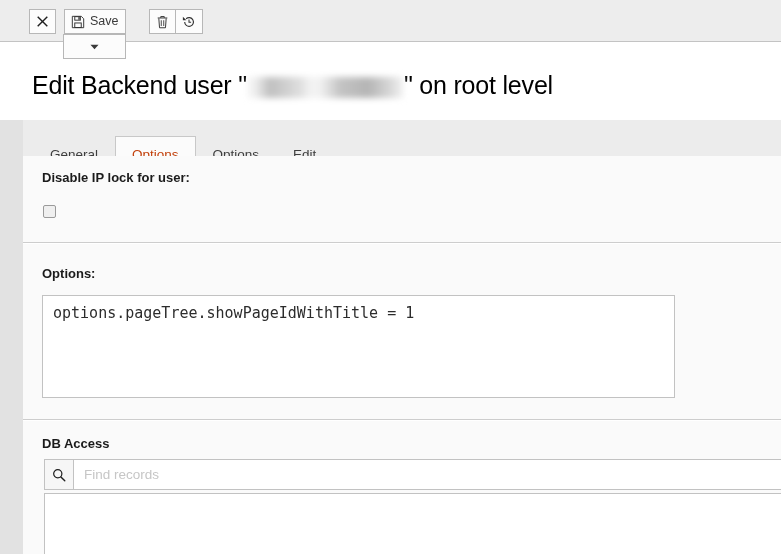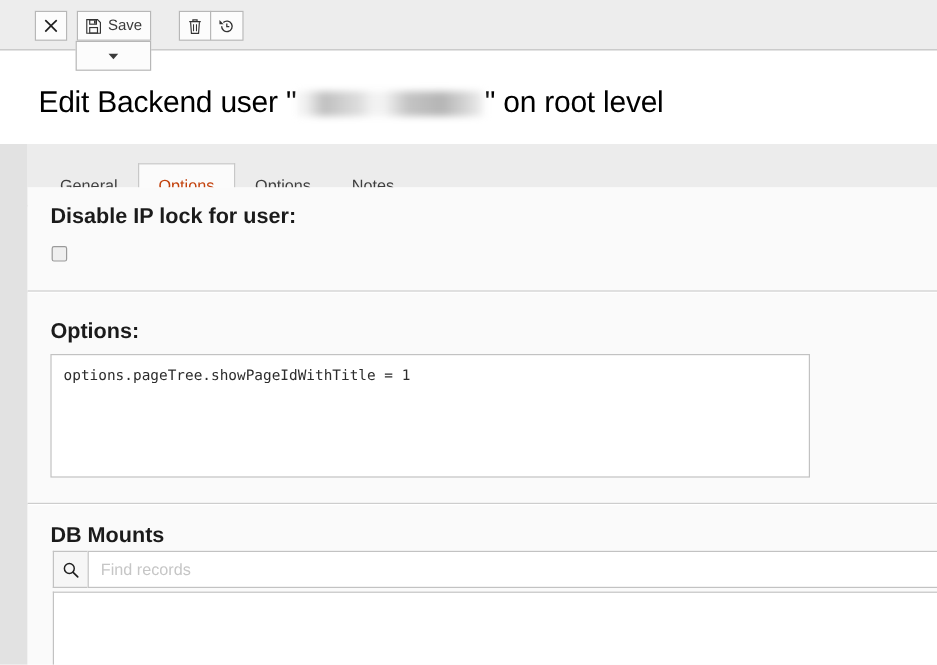--- a/index.html
+++ b/index.html
@@ -165,21 +165,21 @@
     background: #fafafa;
     box-sizing: border-box;
     border-bottom: 1px solid #cdcdcd;
   }
   .panel-ip    { top: 156px; width: 758px; height: 87px; }
   .panel-ts    { top: 244px; width: 758px; height: 176px; }
   .panel-db    { top: 421px; width: 758px; height: 133px; border-bottom: none; }
 
   .field-label {
     position: absolute;
-    font-size: 18px;
+    font-size: 13px;
     font-weight: bold;
     color: #1b1b1b;
     white-space: nowrap;
   }
 
   
   .cbox {
     position: absolute;
     width: 13px;
     height: 13px;
@@ -195,21 +195,21 @@
     position: absolute;
     left: 42px;
     top: 295px;
     width: 633px;
     height: 103px;
     background: #ffffff;
     border: 1px solid #c2c2c2;
     box-sizing: border-box;
     padding: 9px 10px;
     font-family: "DejaVu Sans Mono", "Liberation Mono", monospace;
-    font-size: 12px;
+    font-size: 15px;
     line-height: 16px;
     color: #2c2c2c;
     resize: none;
     outline: none;
     overflow: hidden;
     white-space: pre;
   }
 
   
   .search-group {
@@ -308,33 +308,33 @@
   </div>
 
   <div class="page-title"><span>Edit Backend user "</span><span class="redacted">redacted</span><span>" on root level</span></div>
 
   <div class="left-strip"></div>
 
   <div class="tabbar">
     <div class="tab">General</div>
     <div class="tab active">Options</div>
     <div class="tab">Options</div>
-    <div class="tab">Notes</div>
+    <div class="tab">Edit</div>
   </div>
 
   <div class="panel panel-ip"></div>
   <div class="field-label" style="left:42px; top:170px;">Disable IP lock for user:</div>
   <div class="cbox" style="left:43px; top:205px;"></div>
 
   <div class="panel panel-ts"></div>
   <div class="field-label" style="left:42px; top:266px;">Options:</div>
   <textarea class="ts-area" spellcheck="false" style="">options.pageTree.showPageIdWithTitle = 1</textarea>
 
   <div class="panel panel-db"></div>
-  <div class="field-label" style="left:42px; top:436px;">DB Mounts</div>
+  <div class="field-label" style="left:42px; top:436px;">DB Access</div>
 
   <div class="search-group">
     <div class="search-addon">
       <svg class="icon-svg" width="14" height="14" viewBox="0 0 16 16">
         <circle cx="6.6" cy="6.6" r="4.7" fill="none" stroke="#1f1f1f" stroke-width="1.4"></circle>
         <path d="M10.2 10.2 L14.6 14.6" stroke="#1f1f1f" stroke-width="1.6" stroke-linecap="round"></path>
       </svg>
     </div>
     <input class="search-input" type="text" placeholder="Find records" style="">
   </div>

